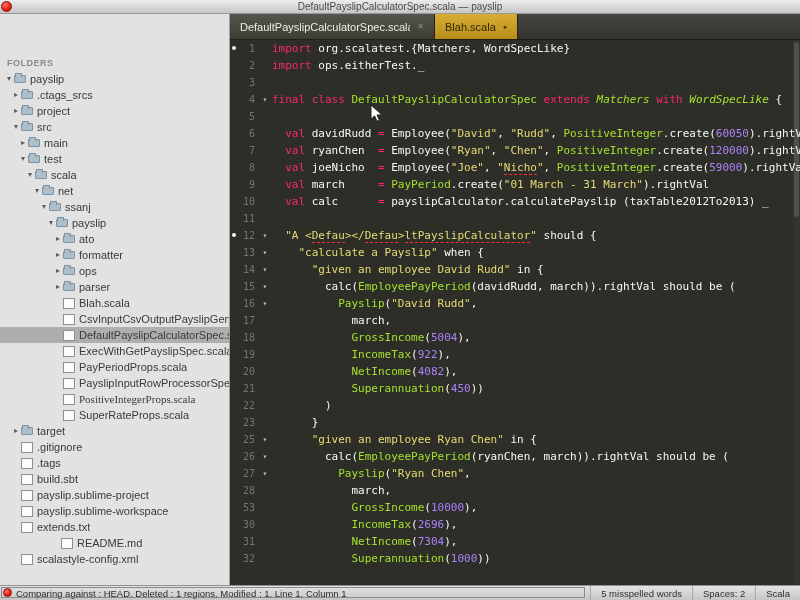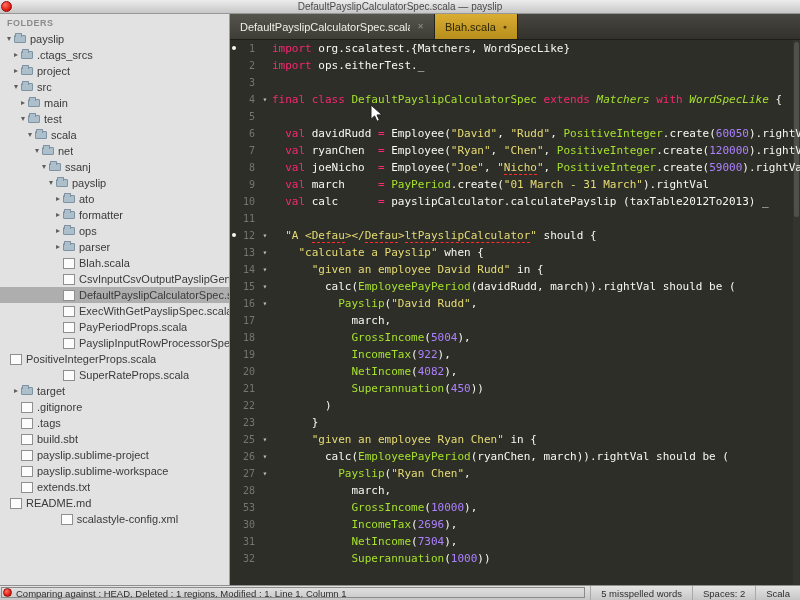--- a/index.html
+++ b/index.html
@@ -25,21 +25,21 @@
 
   
   .main { flex:0 0 571px; height:571px; display:flex; min-height:0; }
 
   
   .sidebar {
     width:230px; flex:0 0 230px; background:#e3e2e3; border-right:1px solid #9e9e9e;
     overflow:hidden; font-size:11px; color:#3a3a3a;
   }
   .sidebar-header {
-    padding:4px 0 3px 7px; font-size:9px; font-weight:bold; color:#8b8b8b; letter-spacing:.5px;
+    padding:4px 0 3px 7px; font-size:9px; font-weight:bold; color:#8b8b8b; letter-spacing:.5px;margin-top:40px;
   }
   .tree-row {
     height:16px; line-height:16px; display:flex; align-items:center;
     white-space:nowrap; overflow:hidden; cursor:default;
   }
   .tree-row.selected { background:#aeaeae; }
   .arrow { flex:0 0 10px; width:10px; text-align:center; font-size:8px; color:#5e5e5e; }
   .ticon { flex:0 0 12px; margin-right:4px; position:relative; }
   .icon-folder { height:8px; width:12px; background:#adbfcb; border:1px solid #7e93a1; border-radius:1px; }
   .icon-folder::before {
@@ -209,21 +209,21 @@
           <div class="tree-row" style="padding-left: 53px;">
             <span class="arrow"></span>
             <span class="ticon icon-file"></span>
             <span class="tlabel">PayPeriodProps.scala</span>
           </div>
           <div class="tree-row" style="padding-left: 53px;">
             <span class="arrow"></span>
             <span class="ticon icon-file"></span>
             <span class="tlabel">PayslipInputRowProcessorSpec.scala</span>
           </div>
-          <div class="tree-row" style="">
+          <div class="tree-row" style="padding-left: 53px; font-family: Liberation Serif, serif;">
             <span class="arrow"></span>
             <span class="ticon icon-file"></span>
             <span class="tlabel">PositiveIntegerProps.scala</span>
           </div>
           <div class="tree-row" style="padding-left: 53px;">
             <span class="arrow"></span>
             <span class="ticon icon-file"></span>
             <span class="tlabel">SuperRateProps.scala</span>
           </div>
           <div class="tree-row" style="padding-left: 11px;">
@@ -254,26 +254,26 @@
           <div class="tree-row" style="padding-left: 11px;">
             <span class="arrow"></span>
             <span class="ticon icon-file"></span>
             <span class="tlabel">payslip.sublime-workspace</span>
           </div>
           <div class="tree-row" style="padding-left: 11px;">
             <span class="arrow"></span>
             <span class="ticon icon-file"></span>
             <span class="tlabel">extends.txt</span>
           </div>
-          <div class="tree-row" style="">
+          <div class="tree-row" style="padding-left: 11px; margin-left: 40px;">
             <span class="arrow"></span>
             <span class="ticon icon-file"></span>
             <span class="tlabel">README.md</span>
           </div>
-          <div class="tree-row" style="padding-left: 0; justify-content: center;">
+          <div class="tree-row" style="padding-left: 11px;">
             <span class="arrow"></span>
             <span class="ticon icon-file"></span>
             <span class="tlabel">scalastyle-config.xml</span>
           </div>
         </div>
     </div>
 
     <div class="editor-col">
       <div class="tabbar" id="tabbar">
           <div class="tab active">

